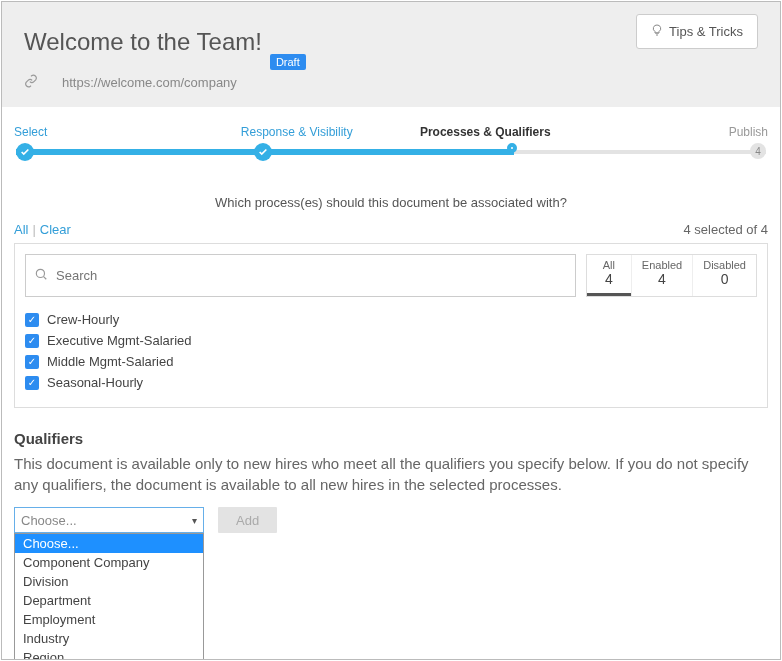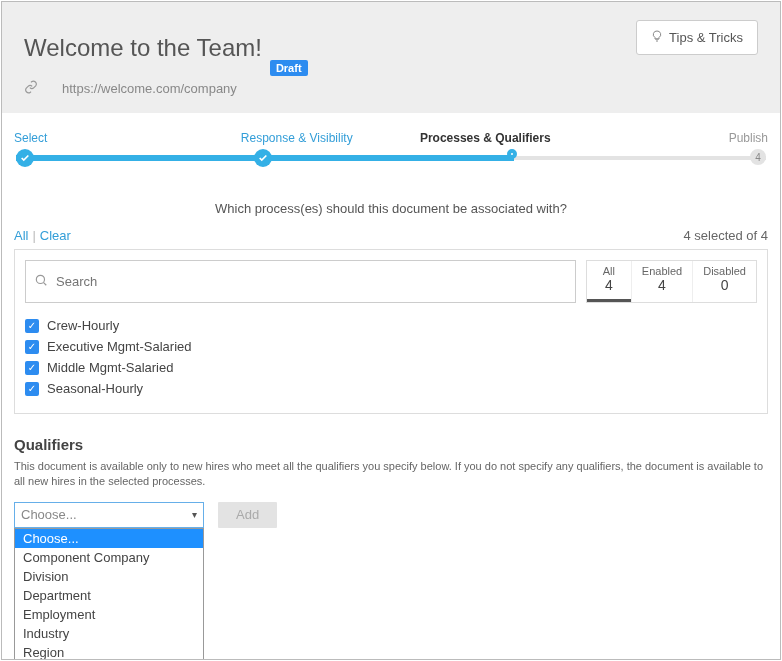--- a/index.html
+++ b/index.html
@@ -9,40 +9,40 @@
     font-size: 13px;
     color: #555;
     background: #fff;
     width: 782px;
     height: 661px;
   }
   .frame { border: 1px solid #bbb; width: 780px; height: 659px; margin: 1px; overflow: hidden; }
 
   .header-band {
     background: #eeeeee;
-    padding: 18px 22px 16px 22px;
+    padding: 12px 22px 16px 22px;
     display: flex;
     justify-content: flex-end;
     align-items: flex-start;
   }
   .title-wrap { flex: 1; }
   .page-title {
     font-size: 24px;
     font-weight: 400;
     color: #555;
     margin: 0 0 4px 0;
     display: flex;
     align-items: center;
     gap: 8px;
   }
   .draft-badge {
     background: #2d8cf0;
     color: #fff;
     font-size: 11px;
-    font-weight: 700;
+    font-weight: 400;
     padding: 2px 6px;
     border-radius: 2px;
     margin-top: 40px;
   }
   .source-row {
     display: flex;
     align-items: center;
     gap: 24px;
     color: #888;
     font-size: 13px;
@@ -203,21 +203,21 @@
     line-height: 1;
   }
 
   .section-h {
     font-weight: 700;
     color: #444;
     font-size: 15px;
     margin: 22px 0 6px 0;
   }
   .section-desc {
-    font-size: 11px;
+    font-size: 15px;
     color: #666;
     line-height: 1.4;
     margin-bottom: 12px;
   }
 
   .qual-row { display: flex; gap: 14px; align-items: flex-start; position: relative; }
   .select-box {
     width: 190px;
     border: 1px solid #66afe9;
     background: #fff;

